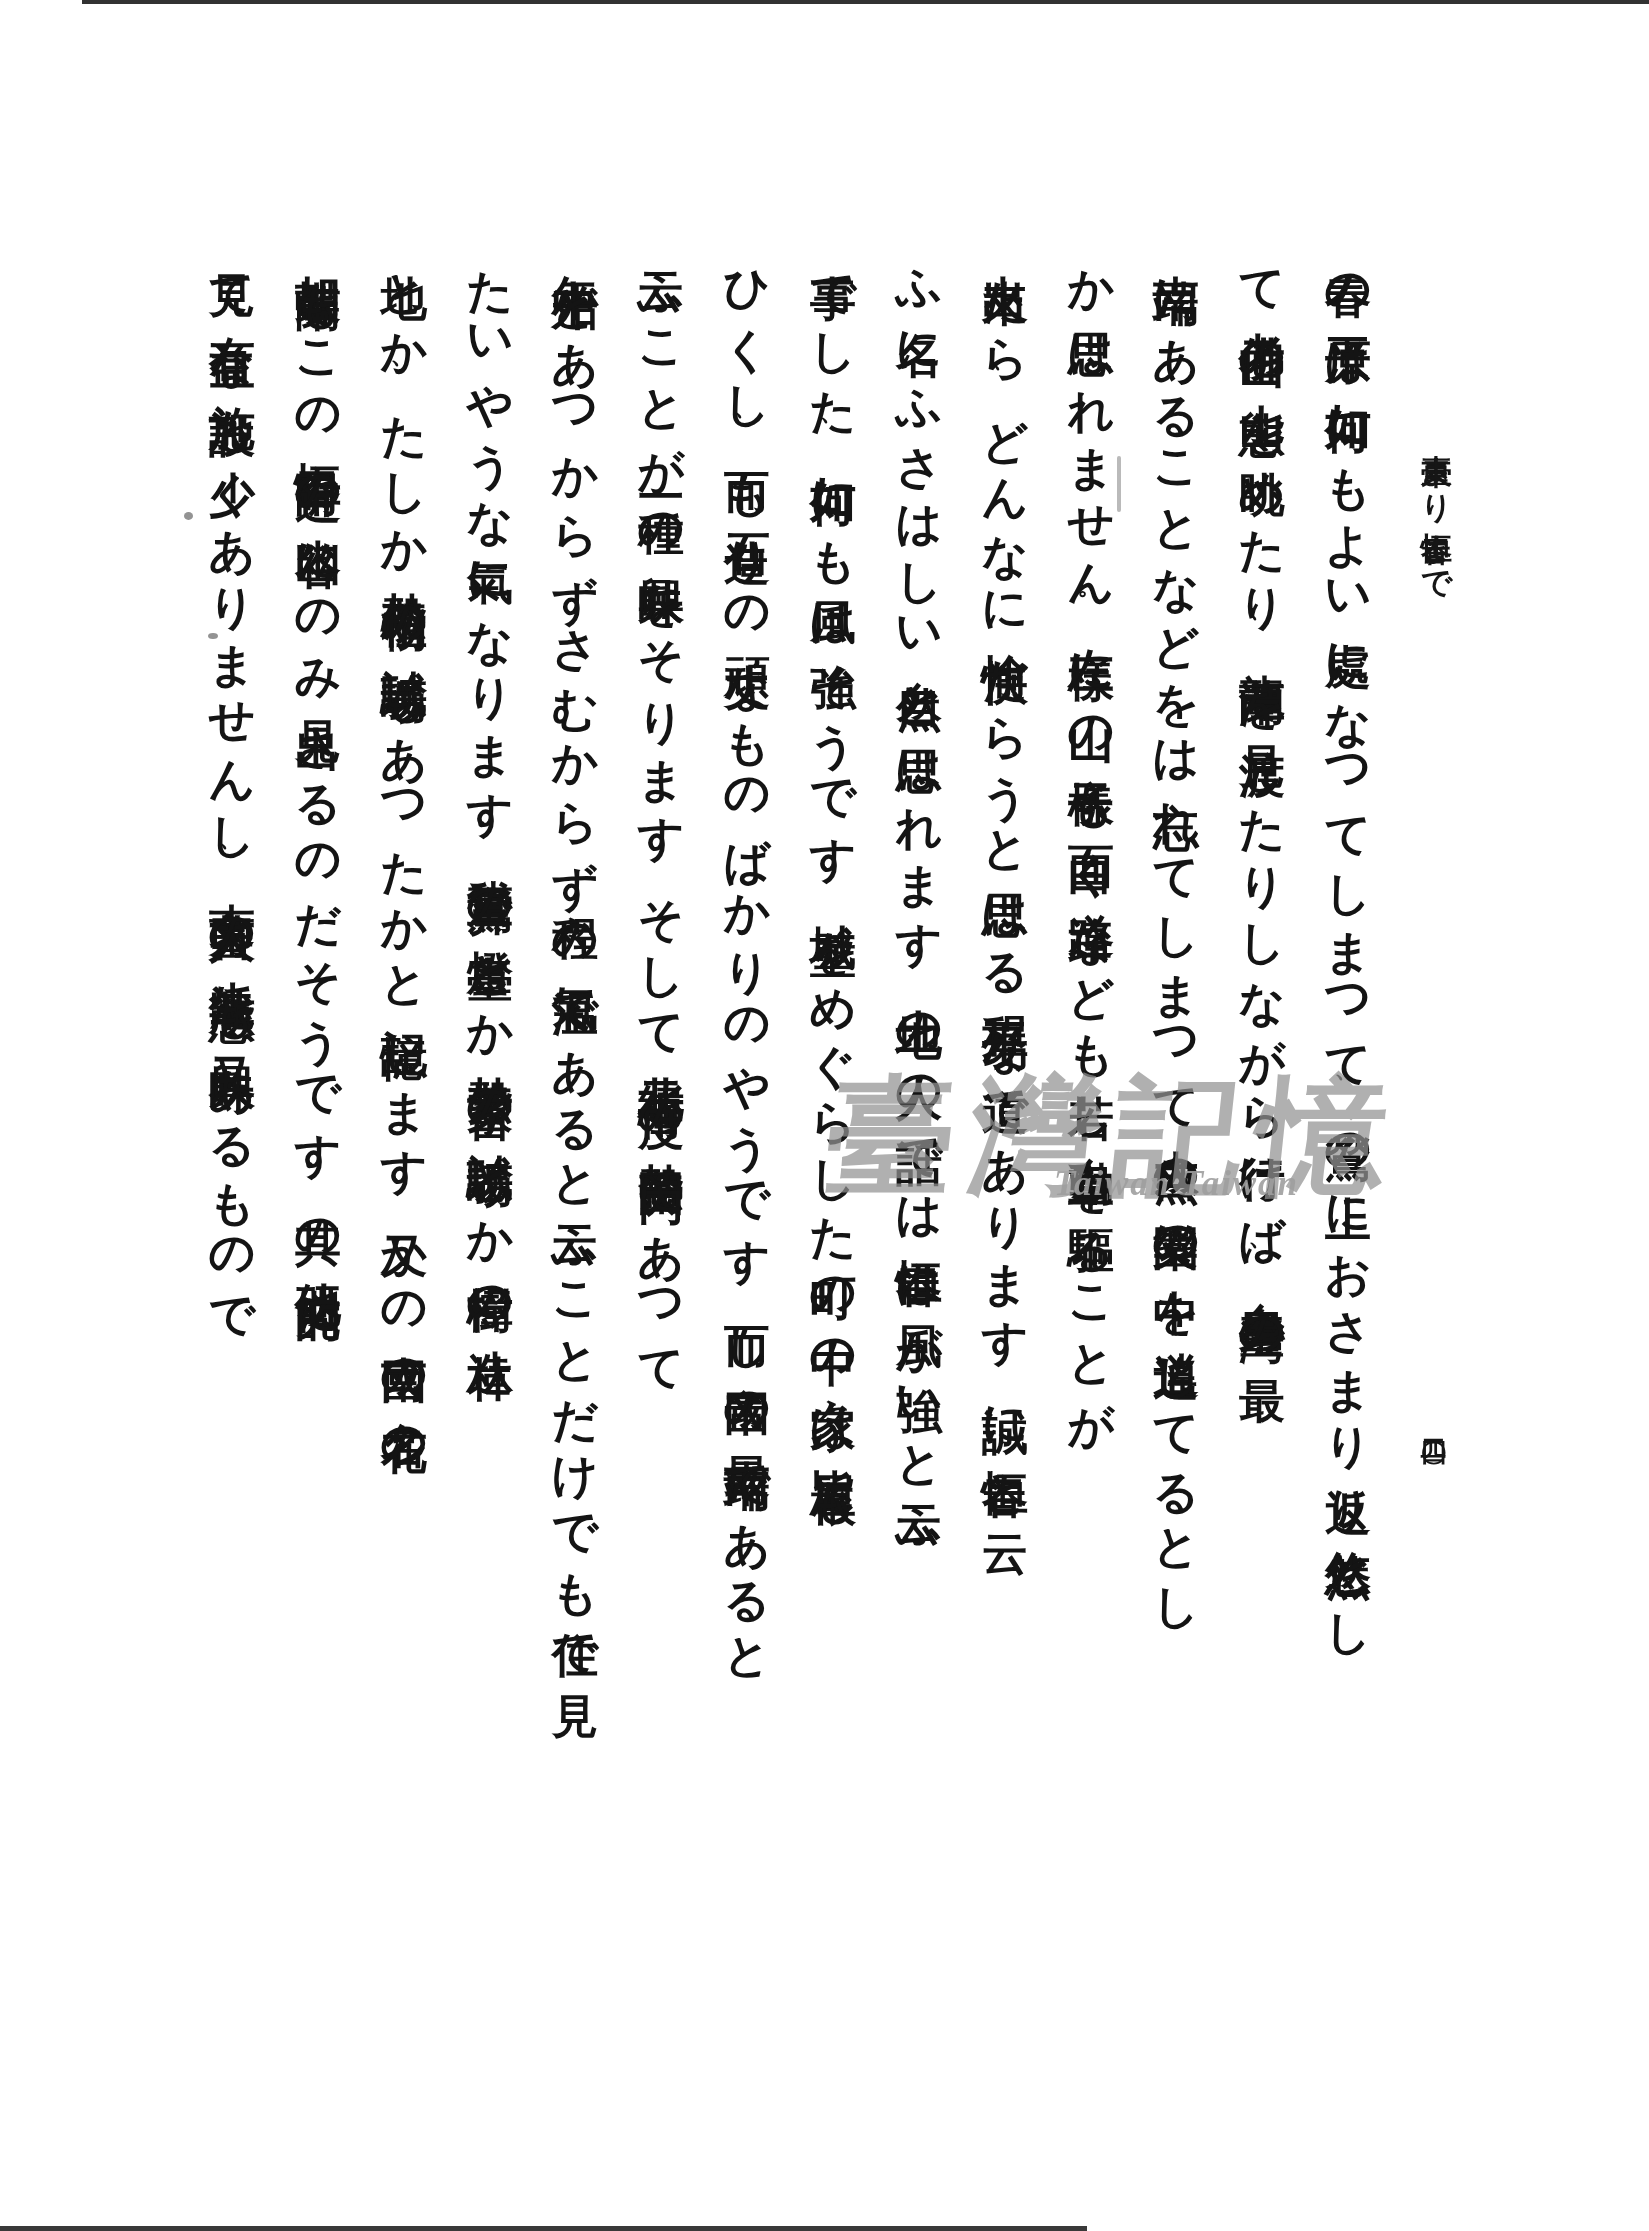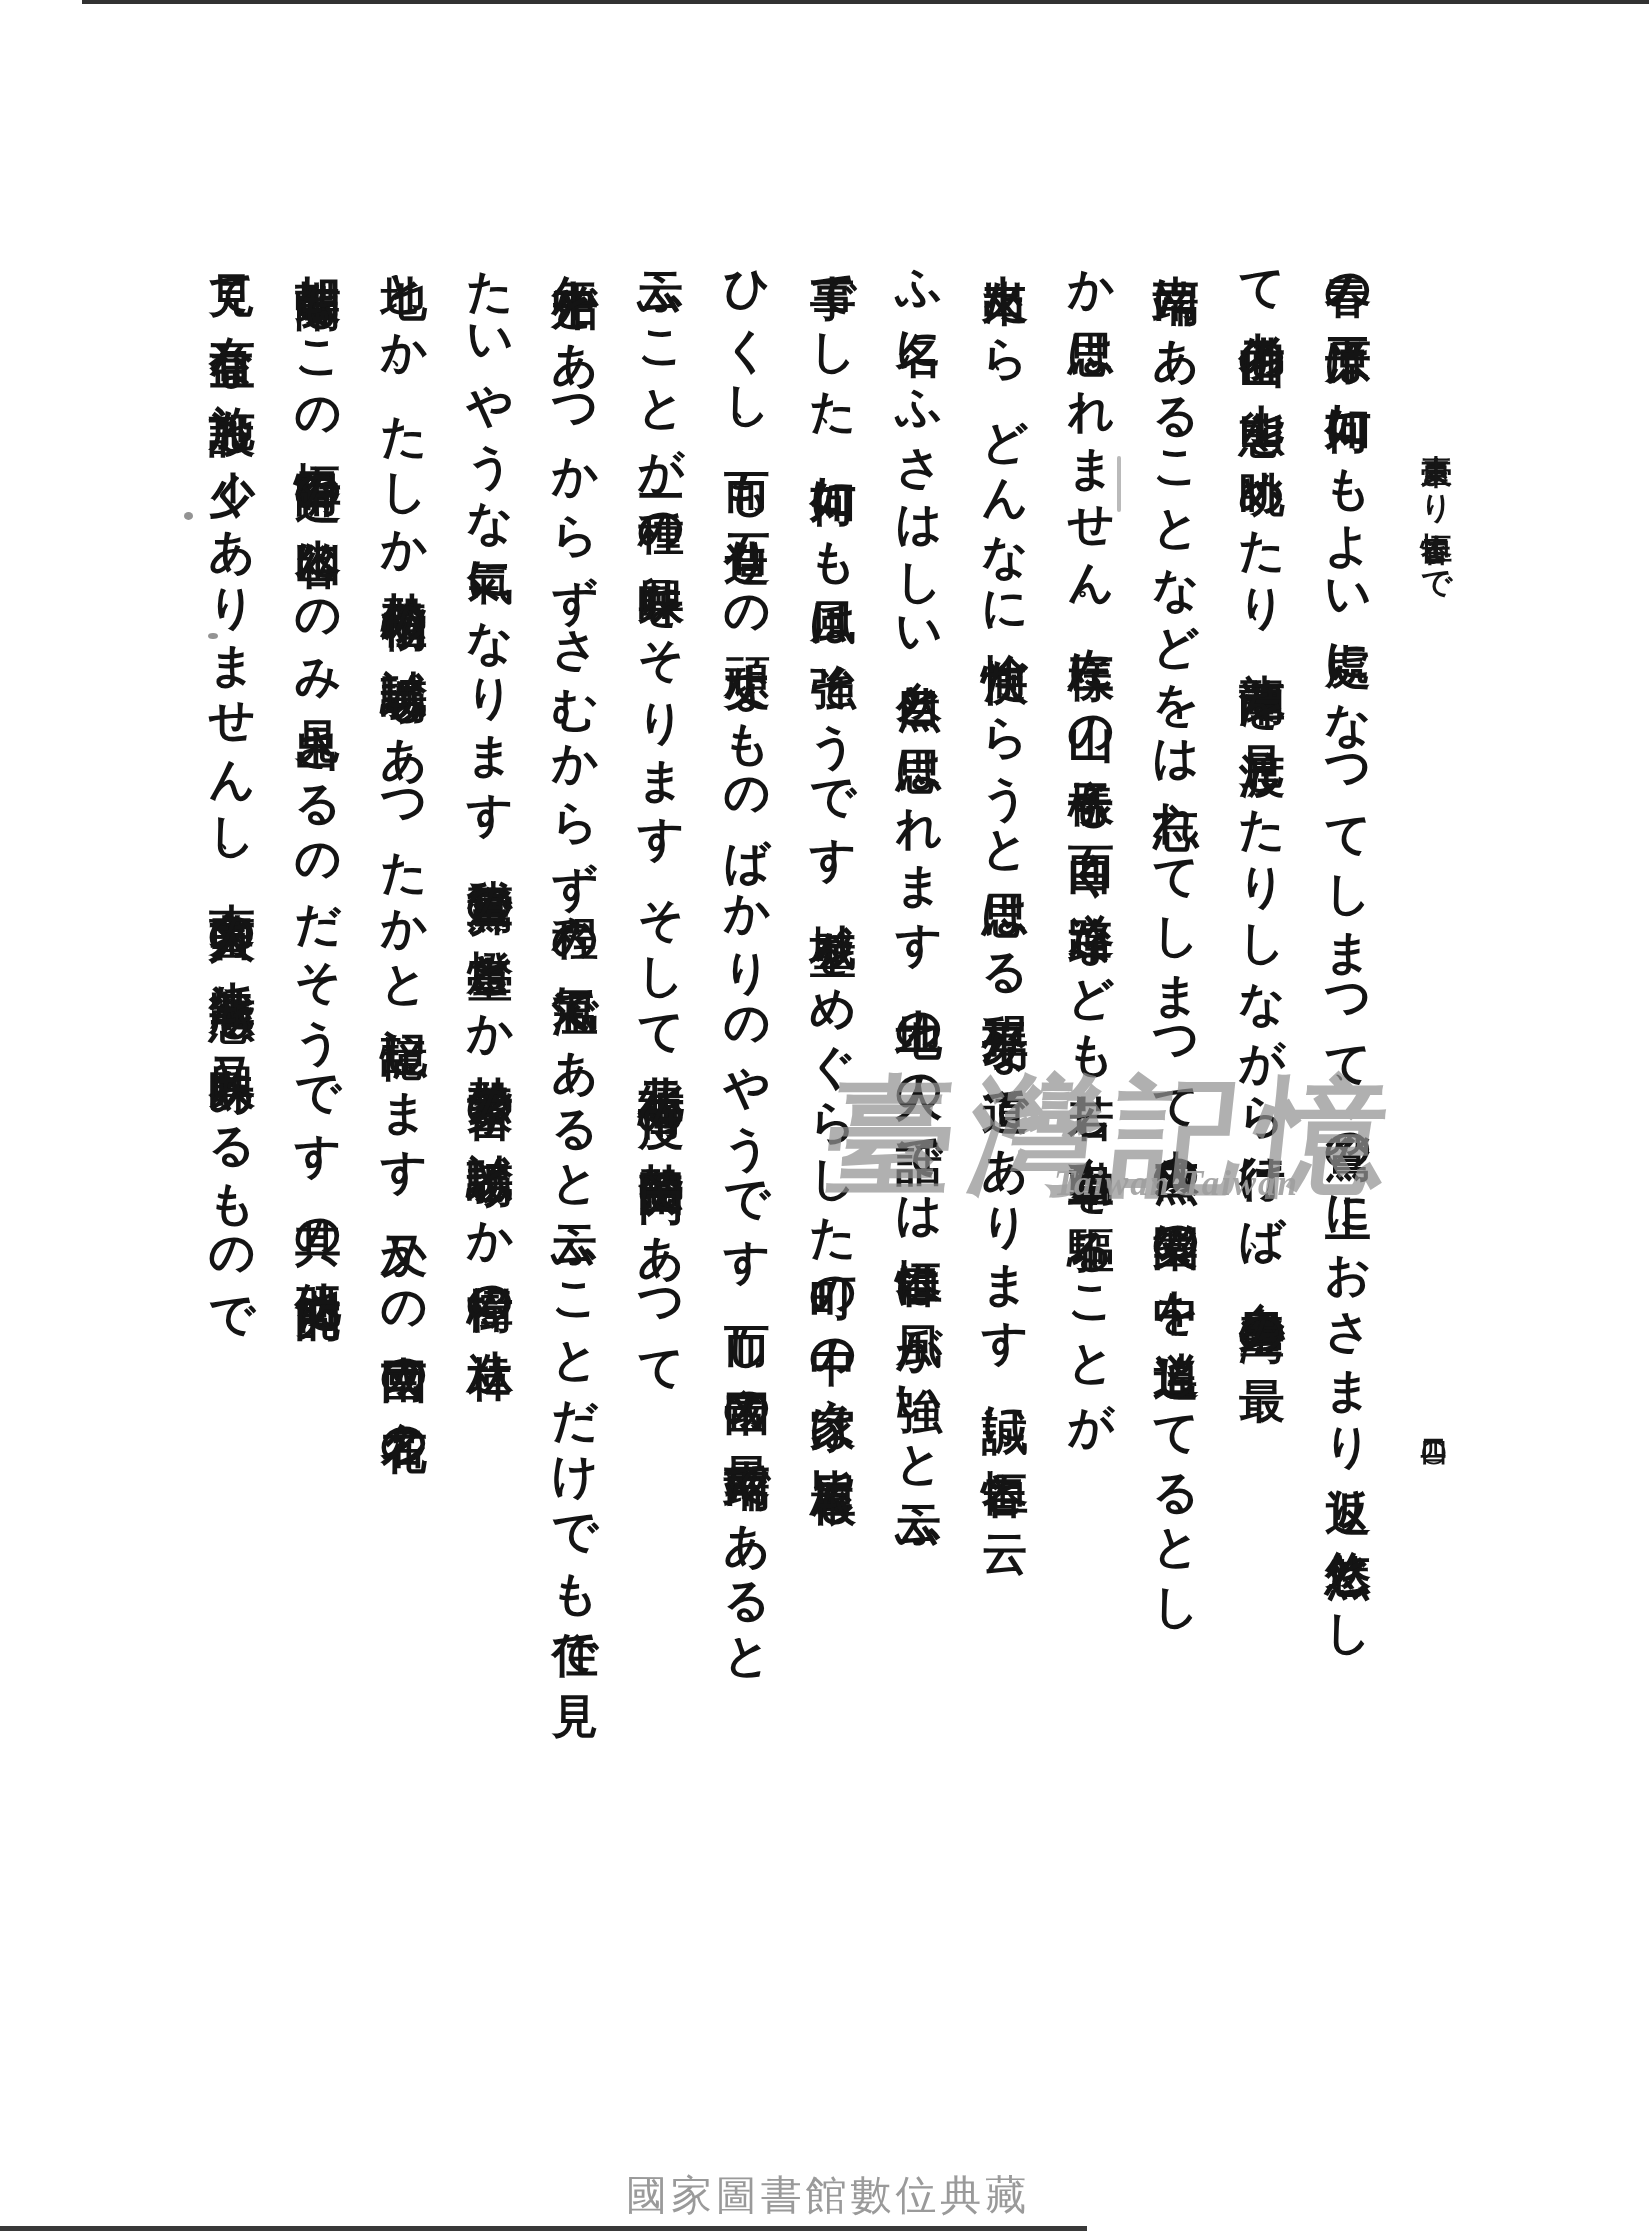--- a/index.html
+++ b/index.html
@@ -136,16 +136,15 @@
     <p class="vcol">年中殆どあつからずさむからず程々の氣温であると云ふことだけでも住で見</p>
     <p class="vcol">たいやうな氣になります<span class="punct">。</span>鵞鸞鼻の燈臺とか熱帶家畜の試驗場とか樟樹の造林</p>
     <p class="vcol">地とか<span class="punct">、</span>たしか熱帶植物の試驗場もあつたかと記憶します<span class="punct">、</span>又かの南國の名花の</p>
     <p class="vcol">胡蝶蘭もこの恒春附近の幽谷にのみ見出さるゝのだそうです<span class="punct">。</span>其の他研究的に</p>
     <p class="vcol">見て有益な施設も少くありませんし<span class="punct">、</span>南方蕃人の生活狀態も又興味あるもので</p>
   </div>
 
   <div class="watermark-cjk">臺灣記憶</div>
   <div class="watermark-latin">Taiwan Taiwan</div>
 
-  <div class="footer-stamp">國家圖書館數位典藏</div>
 
 </div>
 
 
 </body></html>

